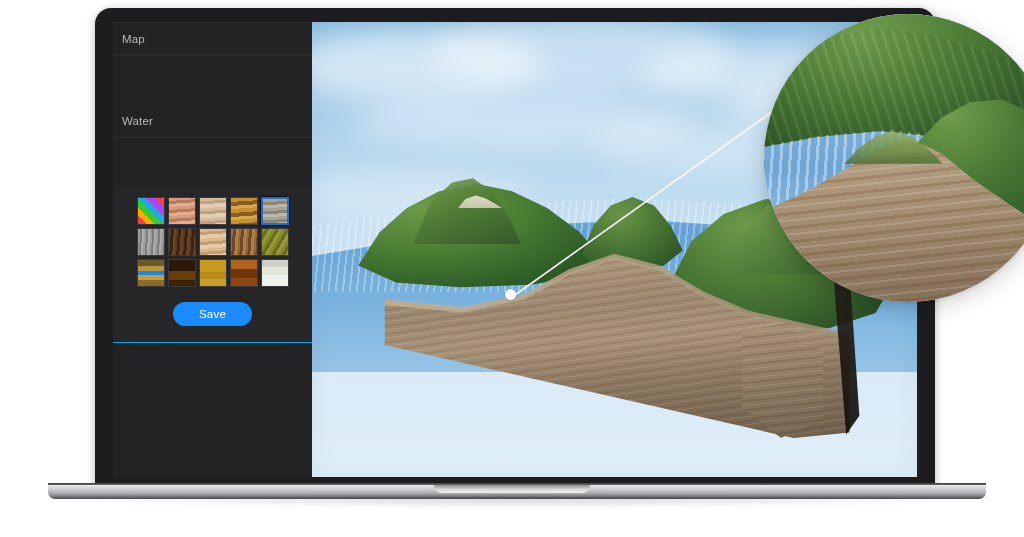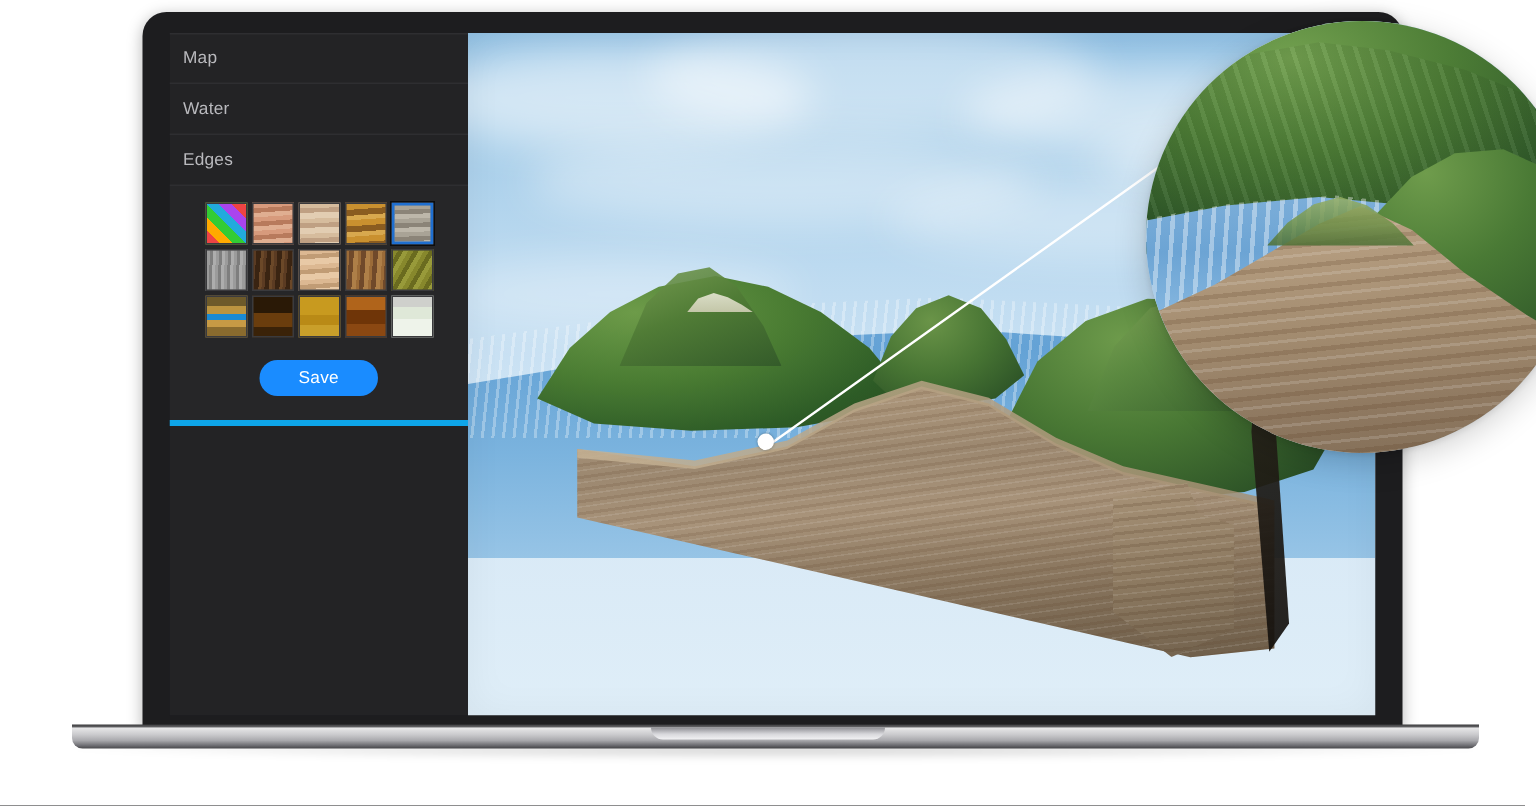--- a/index.html
+++ b/index.html
@@ -51,39 +51,39 @@
     background:#1c1c1e;
     overflow:hidden;
     display:flex;
   }
 
   
   .sidebar{
     width:199px;flex:0 0 199px;
     background:#232325;
     position:relative;
-    display:flex;flex-direction:column;
+    display:flex;flex-direction:column;gap:48px;
   }
   .menu-row{
     height:34px;
     display:flex;align-items:center;
     padding-left:9px;
     color:#b9b9bd;
     font-size:11.5px;
     letter-spacing:.15px;
     border-bottom:1px solid #2e2e31;
     box-sizing:border-box;
     cursor:default;
   }
   .menu-row.first{border-top:1px solid #2e2e31;}
 
   .texture-panel{
     background:#262628;
     padding:11px 0 0 0;
-    border-bottom:4px solid #0ea5e9;
+    border-bottom:1px solid #0ea5e9;
   }
   .swatch-grid{
     display:grid;
     grid-template-columns:repeat(5,28px);
     gap:3px;
     justify-content:center;
     padding:0 0 0 0;
   }
   .swatch{
     width:28px;height:28px;
@@ -331,23 +331,20 @@
 
   <div class="screen">
 
     <div class="sidebar">
 
       <div class="menu-row first">
         <span>Map</span>
       </div>
       <div class="menu-row">
         <span>Water</span>
-      </div>
-      <div class="menu-row">
-        <span>Edges</span>
       </div>
 
       <div class="texture-panel">
         <div class="swatch-grid" id="swatch-grid">
             <div class="swatch" style="background: repeating-linear-gradient(45deg, rgb(238, 68, 68) 0px, rgb(238, 68, 68) 6px, rgb(255, 170, 0) 6px, rgb(255, 170, 0) 12px, rgb(51, 204, 51) 12px, rgb(51, 204, 51) 18px, rgb(34, 170, 221) 18px, rgb(34, 170, 221) 24px, rgb(170, 68, 238) 24px, rgb(170, 68, 238) 30px), repeating-linear-gradient(-45deg, rgba(255, 255, 255, 0.45) 0px, rgba(255, 255, 255, 0.45) 6px, rgba(0, 0, 0, 0.15) 6px, rgba(0, 0, 0, 0.15) 12px) rgb(143, 178, 74);"></div>
             <div class="swatch" style="background: repeating-linear-gradient(176deg, rgb(215, 154, 124) 0px, rgb(215, 154, 124) 3px, rgb(184, 122, 92) 3px, rgb(184, 122, 92) 6px, rgb(224, 174, 145) 6px, rgb(224, 174, 145) 9px) rgb(192, 131, 104);"></div>
             <div class="swatch" style="background: repeating-linear-gradient(178deg, rgb(214, 188, 157) 0px, rgb(214, 188, 157) 3px, rgb(191, 160, 131) 3px, rgb(191, 160, 131) 6px, rgb(226, 205, 178) 6px, rgb(226, 205, 178) 10px) rgb(197, 169, 140);"></div>
             <div class="swatch" style="background: repeating-linear-gradient(176deg, rgb(201, 144, 47) 0px, rgb(201, 144, 47) 4px, rgb(138, 92, 32) 4px, rgb(138, 92, 32) 8px, rgb(216, 168, 78) 8px, rgb(216, 168, 78) 11px) rgb(169, 115, 47);"></div>
             <div class="swatch selected" style="background: repeating-linear-gradient(178deg, rgb(169, 163, 150) 0px, rgb(169, 163, 150) 3px, rgb(139, 132, 120) 3px, rgb(139, 132, 120) 6px, rgb(189, 183, 170) 6px, rgb(189, 183, 170) 9px) rgb(154, 148, 136);"></div>
             <div class="swatch" style="background: repeating-linear-gradient(92deg, rgb(155, 155, 155) 0px, rgb(155, 155, 155) 2px, rgb(126, 126, 126) 2px, rgb(126, 126, 126) 4px, rgb(173, 173, 173) 4px, rgb(173, 173, 173) 6px) rgb(141, 141, 141);"></div>

